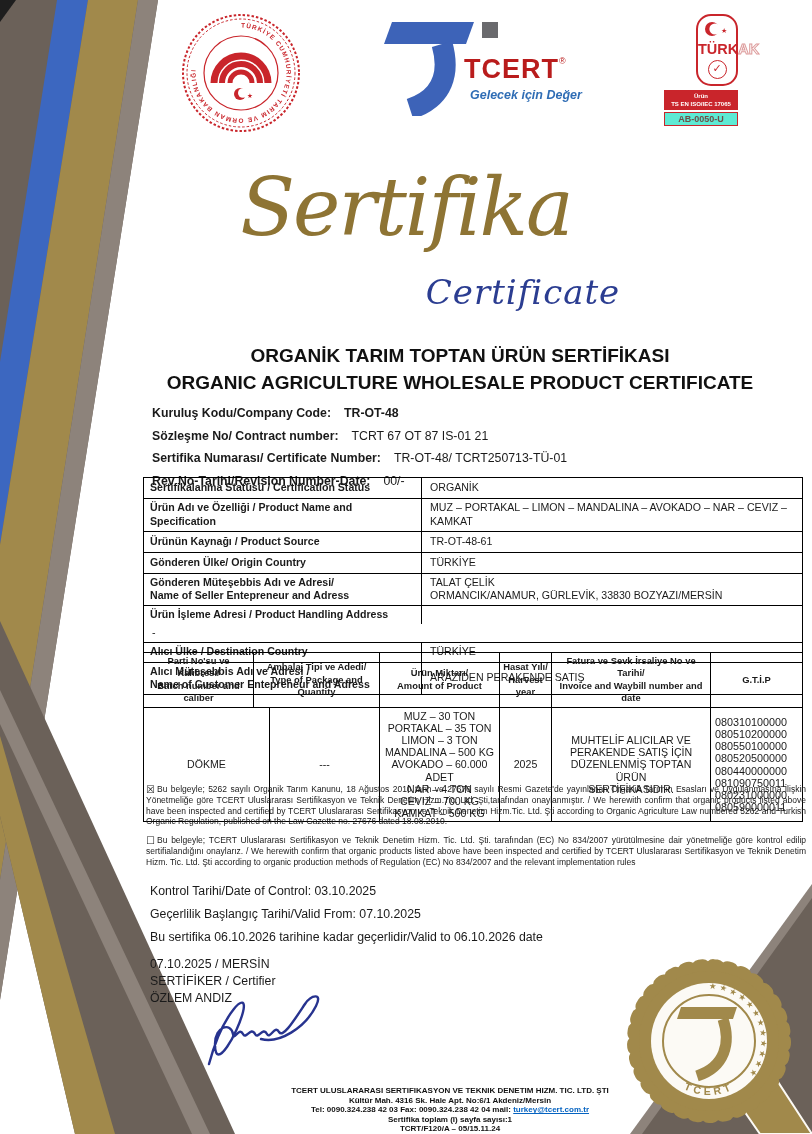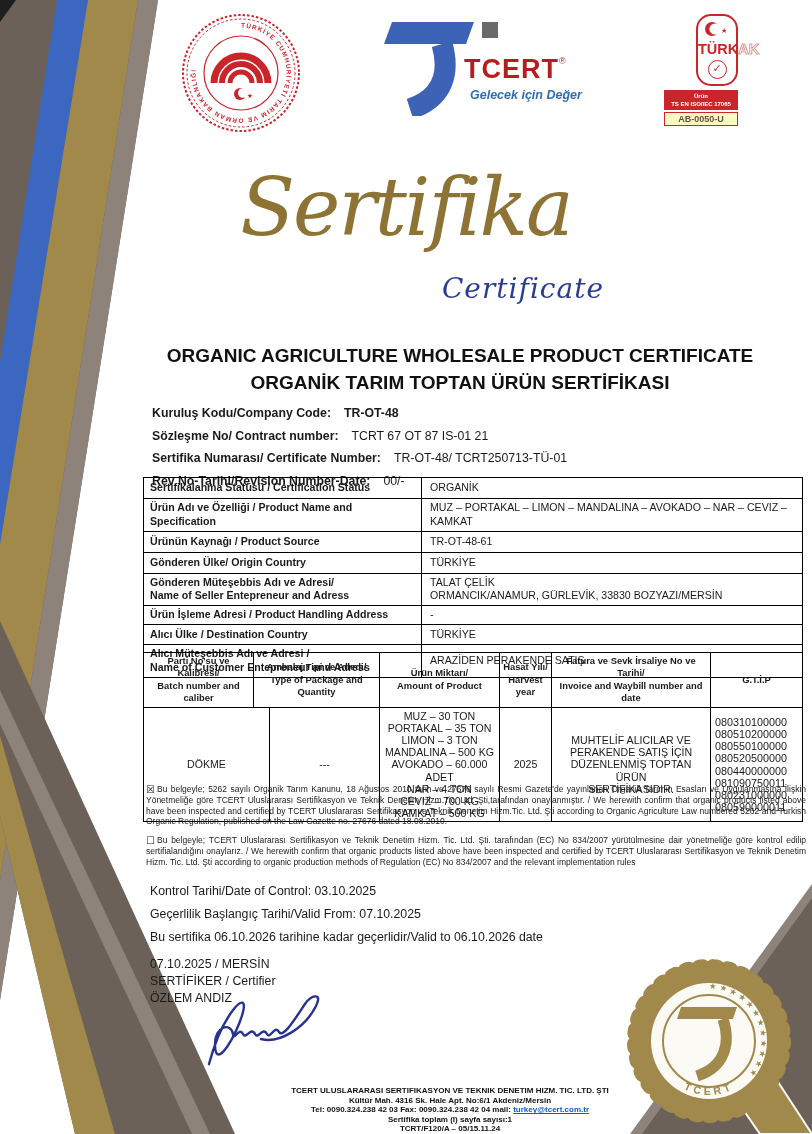--- a/index.html
+++ b/index.html
@@ -17,44 +17,44 @@
   .tcert-name{position:absolute;left:88px;top:38px;font-size:27px;font-weight:bold;color:#b91c1c;letter-spacing:1px;}
   .tcert-reg{font-size:9px;vertical-align:14px;font-weight:normal;}
   .tcert-tagline{position:absolute;left:94px;top:72px;font-size:12.5px;font-style:italic;font-weight:bold;color:#2F6DB5;}
   .turkak{left:664px;top:14px;width:74px;text-align:center;}
   .tk-box{height:72px;border:2.5px solid #C9252B;border-radius:15px;background:#fff;padding-top:5px;box-sizing:border-box;margin-left:32px;}
   .tk-brand{font-size:14.5px;font-weight:bold;color:#C9252B;line-height:1.05;margin-top:1px;}
   .tk-outline{color:#fff;-webkit-text-stroke:1px #DD9B9B;}
   .tk-check{width:17px;height:17px;margin:3px auto 0;border:1.6px solid #C9252B;border-radius:50%;
             color:#C9252B;font-size:11px;line-height:15px;font-family:"DejaVu Sans",sans-serif;}
   .tk-red{margin-top:4px;background:#C9252B;color:#fff;font-size:6px;line-height:1.35;padding:2px 0;font-weight:bold;white-space:pre-line;}
-  .tk-ab{margin-top:2px;border:1.5px solid #C9252B;color:#6E4F48;font-weight:bold;font-size:9px;padding:1px 0;background:#fef9c3;}
+  .tk-ab{margin-top:2px;border:1.5px solid #C9252B;color:#6E4F48;font-weight:bold;font-size:9px;padding:1px 0;background:#5eead4;}
 
   
   .title-tr{left:20px;top:164px;width:772px;text-align:center;
             font-family:"DejaVu Serif",serif;font-style:italic;font-size:80px;line-height:1.1;
             color:#8E7434;letter-spacing:-2px;}
   .title-en{left:323px;top:272px;width:400px;text-align:center;
-            font-family:"DejaVu Serif",serif;font-style:italic;font-size:28px;color:#2B3D91;letter-spacing:1px;}
+            font-family:"DejaVu Serif",serif;font-style:italic;font-size:34px;color:#2B3D91;letter-spacing:1px;}
 
   
   .headings{left:140px;top:342px;width:640px;text-align:center;font-weight:bold;font-size:19px;line-height:27px;color:#111;}
   .infolines{left:152px;top:402px;font-size:12.3px;line-height:22.5px;}
   .ilabel{font-weight:bold;}
   .ival{margin-left:13px;}
   .ival.bold{font-weight:bold;}
 
   
   .dtable{left:143px;top:477px;width:660px;border:1.6px solid #000;box-sizing:border-box;}
   .drow{display:flex;border-bottom:1px solid #000;}
   .drow:last-child{border-bottom:none;}
   .dlabel{width:278px;border-right:1px solid #000;font-weight:bold;font-size:10.6px;line-height:1.3;
           padding:2px 6px;display:flex;align-items:center;white-space:pre-line;box-sizing:border-box;}
   .dvalue{flex:1;font-size:10.6px;line-height:1.3;padding:2px 8px;display:flex;align-items:center;white-space:pre-line;}
-  .h20{min-height:20px;} .h30{min-height:30px;} .h18{min-height:18px;} .h19{min-height:19px;} .h27{min-height:27px;}
+  .h20{min-height:20px;} .h30{min-height:30px;} .h18{min-height:18px;flex-direction:column;} .h19{min-height:19px;} .h27{min-height:27px;}
 
   
   .ptable{left:143px;top:652px;width:660px;border:1.6px solid #000;box-sizing:border-box;}
   .phead{display:flex;border-bottom:1px solid #000;font-weight:bold;font-size:9.4px;text-align:center;}
   .pbody{display:flex;text-align:center;}
   .pc{box-sizing:border-box;border-right:1px solid #000;display:flex;align-items:center;justify-content:center;
       white-space:pre-line;padding:2px 2px;}
   .pc:last-child{border-right:none;}
   .c1{width:126px;} .c2{width:110px;} .c3{width:120px;} .c4{width:52px;} .c5{width:159px;} .c6{flex:1;}
   .phead .pc{min-height:30px;line-height:1.32;}
@@ -152,22 +152,22 @@
     </div>
     <div class="tk-red">Ürün
 TS EN ISO/IEC 17065</div>
     <div class="tk-ab">AB-0050-U</div>
   </div>
 
   <div class="abs title-tr">Sertifika</div>
   <div class="abs title-en">Certificate</div>
 
   <div class="abs headings">
+    <div>ORGANİK TARIM TOPTAN ÜRÜN SERTİFİKASI</div>
     <div>ORGANIC AGRICULTURE WHOLESALE PRODUCT CERTIFICATE</div>
-    <div>ORGANİK TARIM TOPTAN ÜRÜN SERTİFİKASI</div>
   </div>
 
   <div class="abs infolines">
     <div><span class="ilabel">Kuruluş Kodu/Company Code:</span><span class="ival bold">TR-OT-48</span></div>
     <div><span class="ilabel">Sözleşme No/ Contract number:</span><span class="ival">TCRT 67 OT 87 IS-01 21</span></div>
     <div><span class="ilabel">Sertifika Numarası/ Certificate Number:</span><span class="ival">TR-OT-48/ TCRT250713-TÜ-01</span></div>
     <div><span class="ilabel">Rev No-Tarihi/Revision Number-Date:</span><span class="ival">00/-</span></div>
   </div>
 
   <div class="abs dtable">

